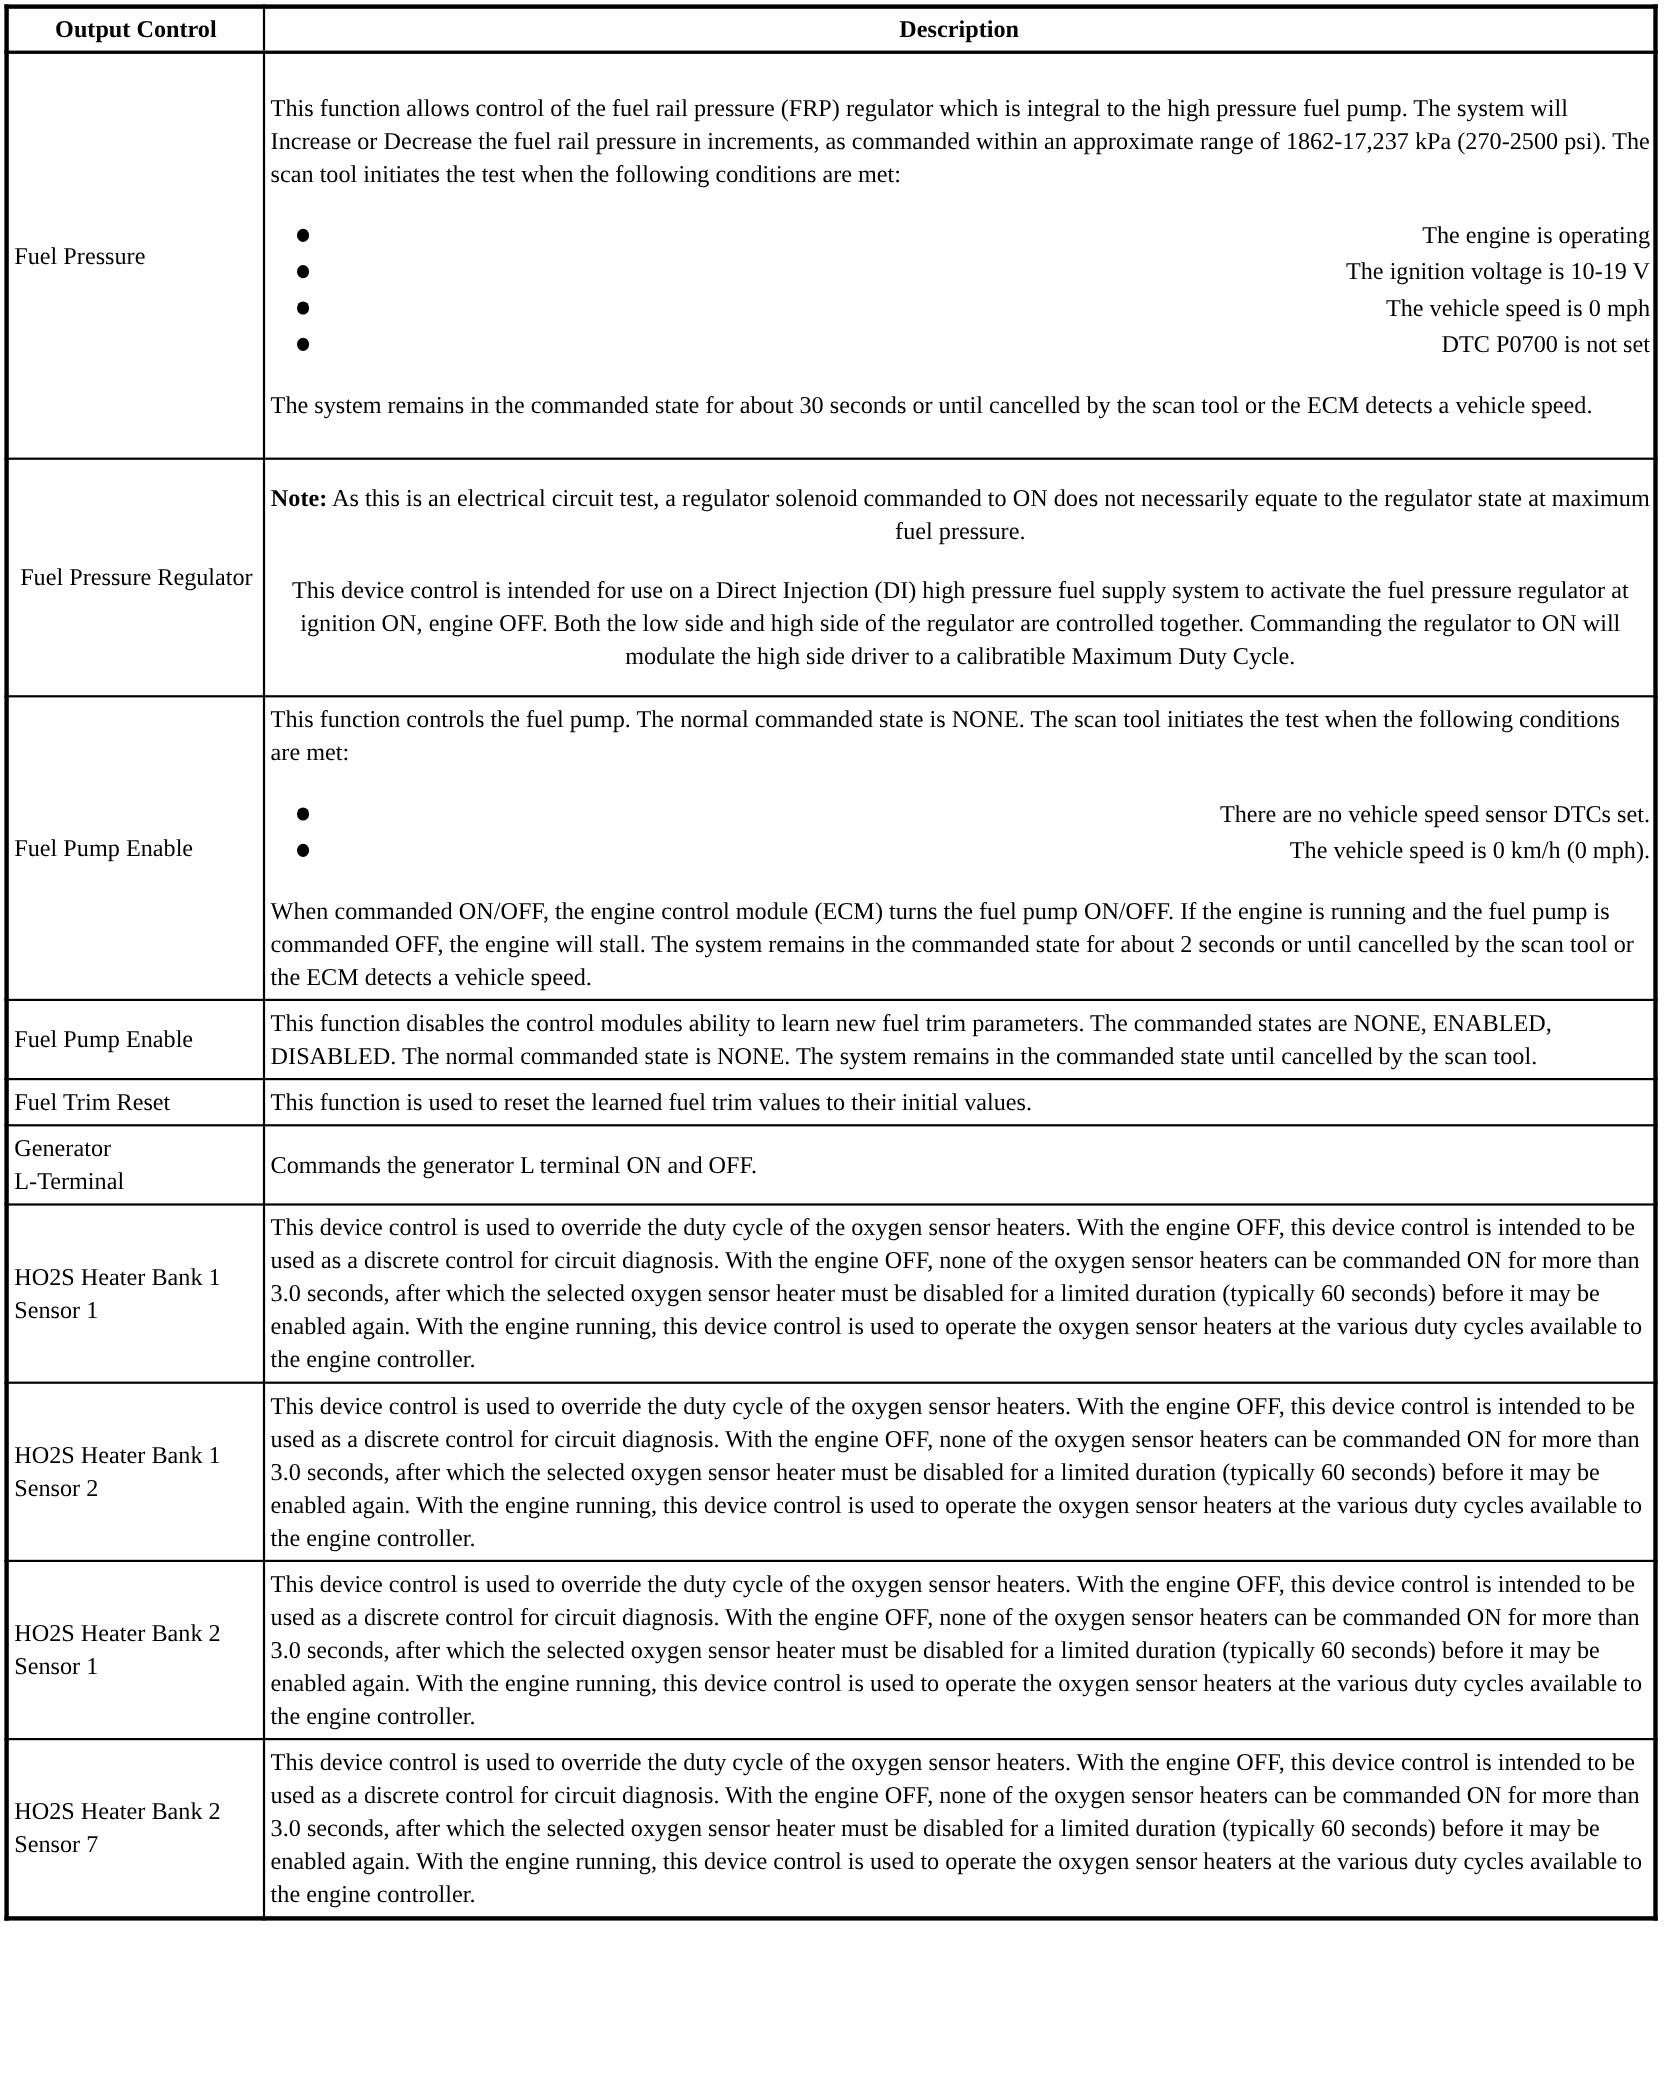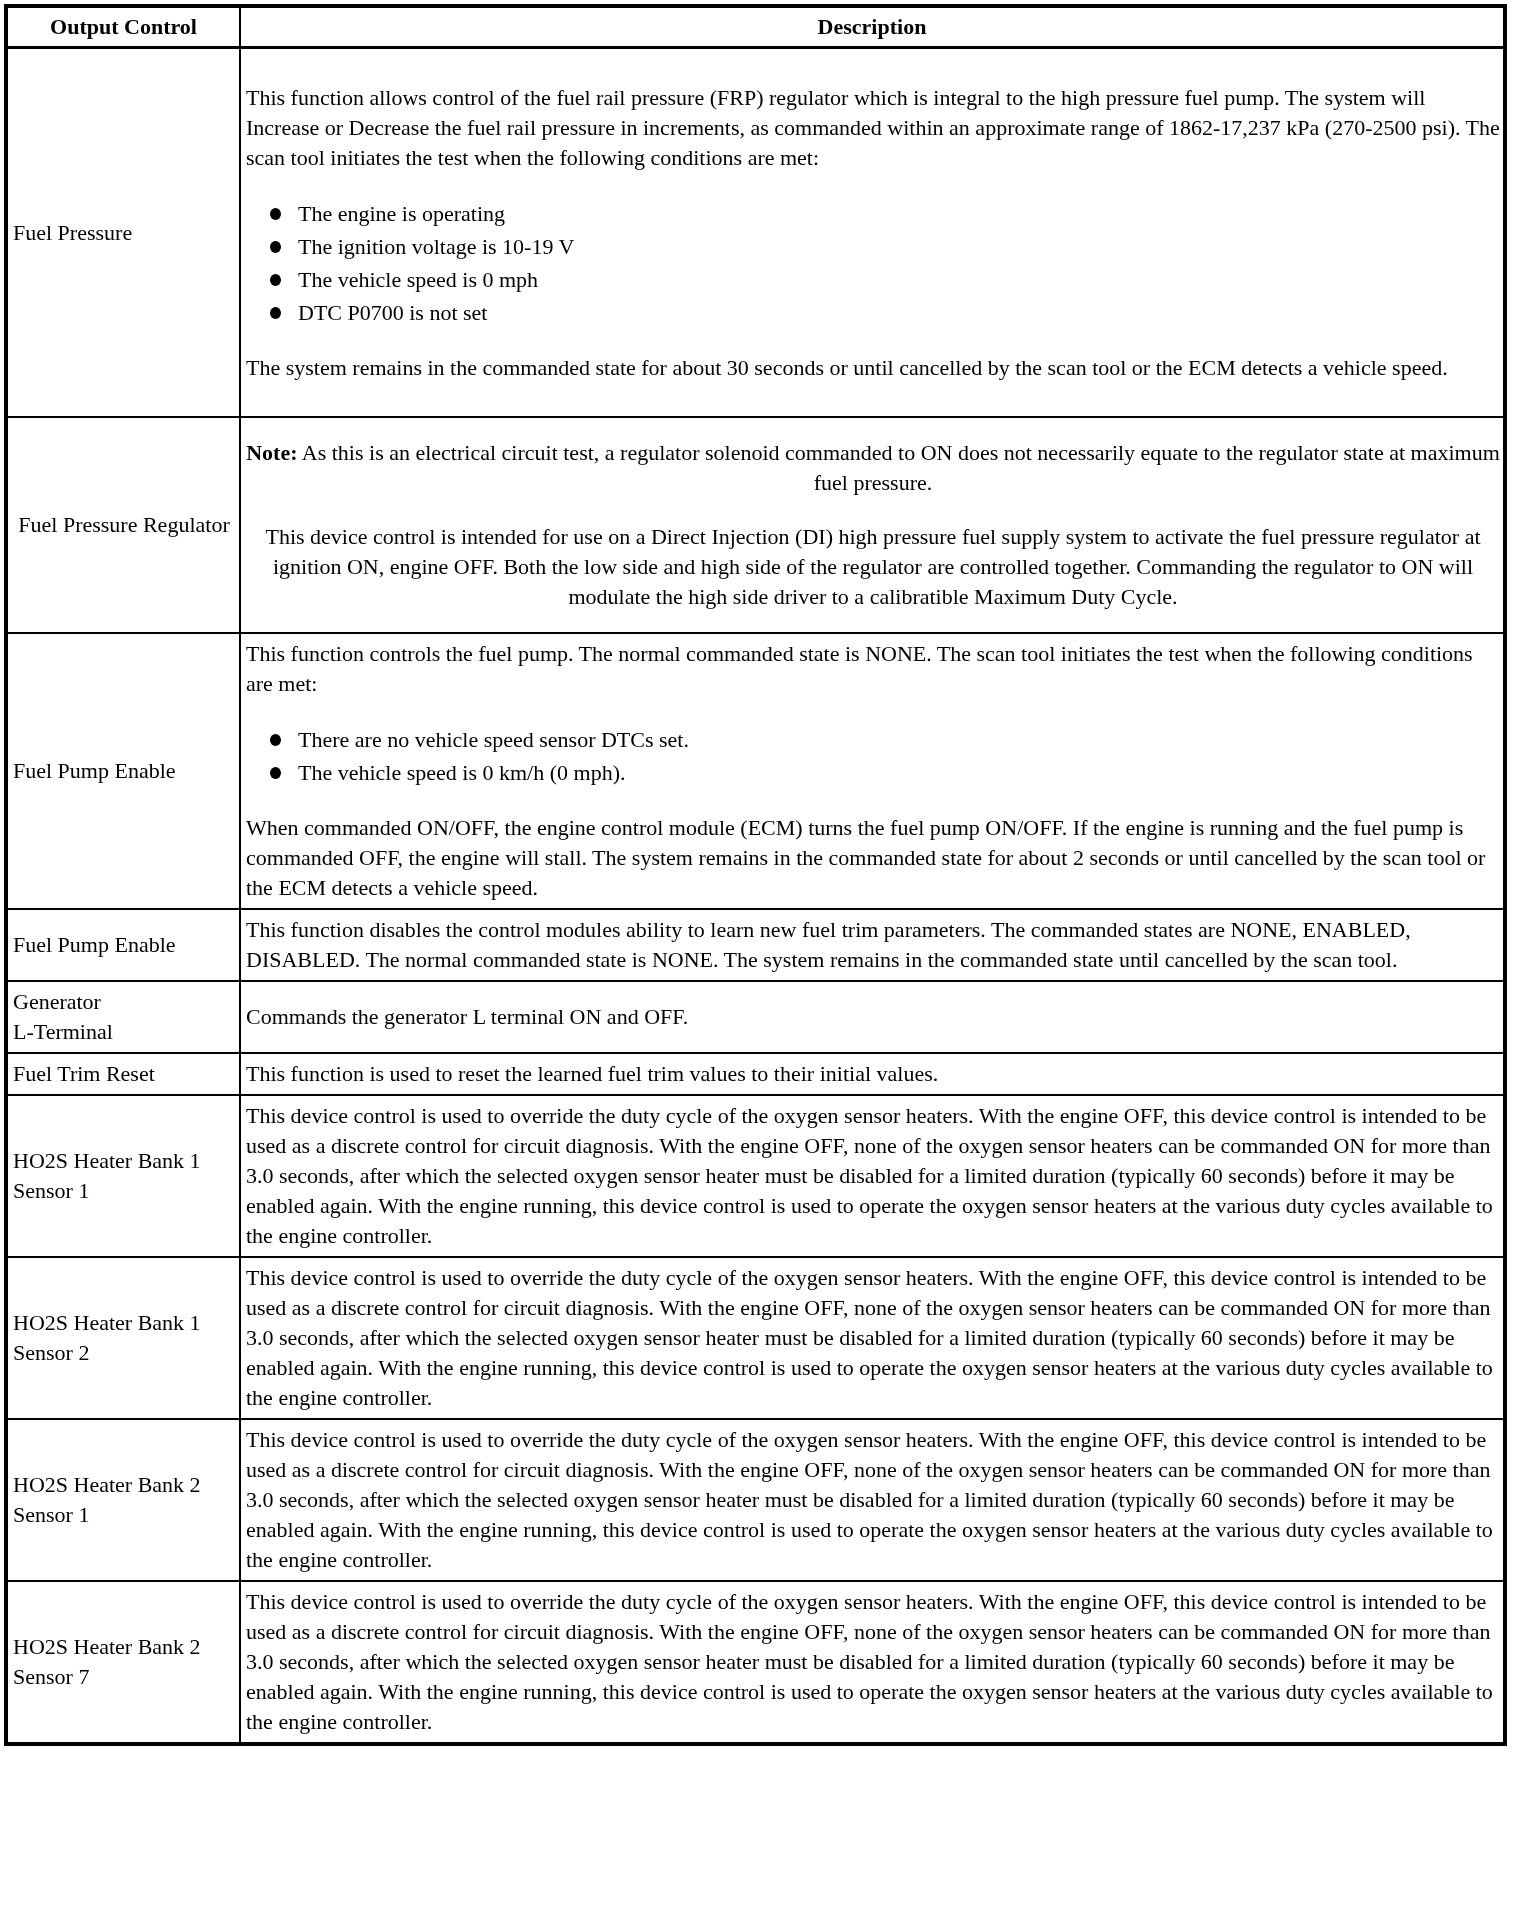--- a/index.html
+++ b/index.html
@@ -56,20 +56,21 @@
     }
     .desc-cell p + p,
     .desc-cell p + ul,
     .desc-cell ul + p {
       margin-top: 24px;
     }
     .desc-cell ul {
       list-style: none;
       margin: 0;
       padding: 0 0 0 14px;
+      text-align: right;
     }
     .desc-cell li {
       position: relative;
       padding-left: 38px;
       line-height: 33px;
     }
     .desc-cell li .bullet {
       position: absolute;
       left: 10px;
       top: 11px;
@@ -134,33 +135,33 @@
     </tr>
 
     <tr>
       <td class="name-cell">Fuel Pump Enable</td>
       <td class="desc-cell">
         <p>This function disables the control modules ability to learn new fuel trim parameters. The commanded states are NONE, ENABLED, DISABLED. The normal commanded state is NONE. The system remains in the commanded state until cancelled by the scan tool.</p>
       </td>
     </tr>
 
     <tr>
+      <td class="name-cell">Fuel Trim Reset</td>
+      <td class="desc-cell">
+        <p>This function is used to reset the learned fuel trim values to their initial values.</p>
+      </td>
+    </tr>
+
+    <tr>
       <td class="name-cell">
         <div>Generator</div>
         <div>L-Terminal</div>
       </td>
       <td class="desc-cell">
         <p>Commands the generator L terminal ON and OFF.</p>
-      </td>
-    </tr>
-
-    <tr>
-      <td class="name-cell">Fuel Trim Reset</td>
-      <td class="desc-cell">
-        <p>This function is used to reset the learned fuel trim values to their initial values.</p>
       </td>
     </tr>
 
     <tr>
       <td class="name-cell">HO2S Heater Bank 1 Sensor 1</td>
       <td class="desc-cell">
         <p>This device control is used to override the duty cycle of the oxygen sensor heaters. With the engine OFF, this device control is intended to be used as a discrete control for circuit diagnosis. With the engine OFF, none of the oxygen sensor heaters can be commanded ON for more than 3.0 seconds, after which the selected oxygen sensor heater must be disabled for a limited duration (typically 60 seconds) before it may be enabled again. With the engine running, this device control is used to operate the oxygen sensor heaters at the various duty cycles available to the engine controller.</p>
       </td>
     </tr>
 

